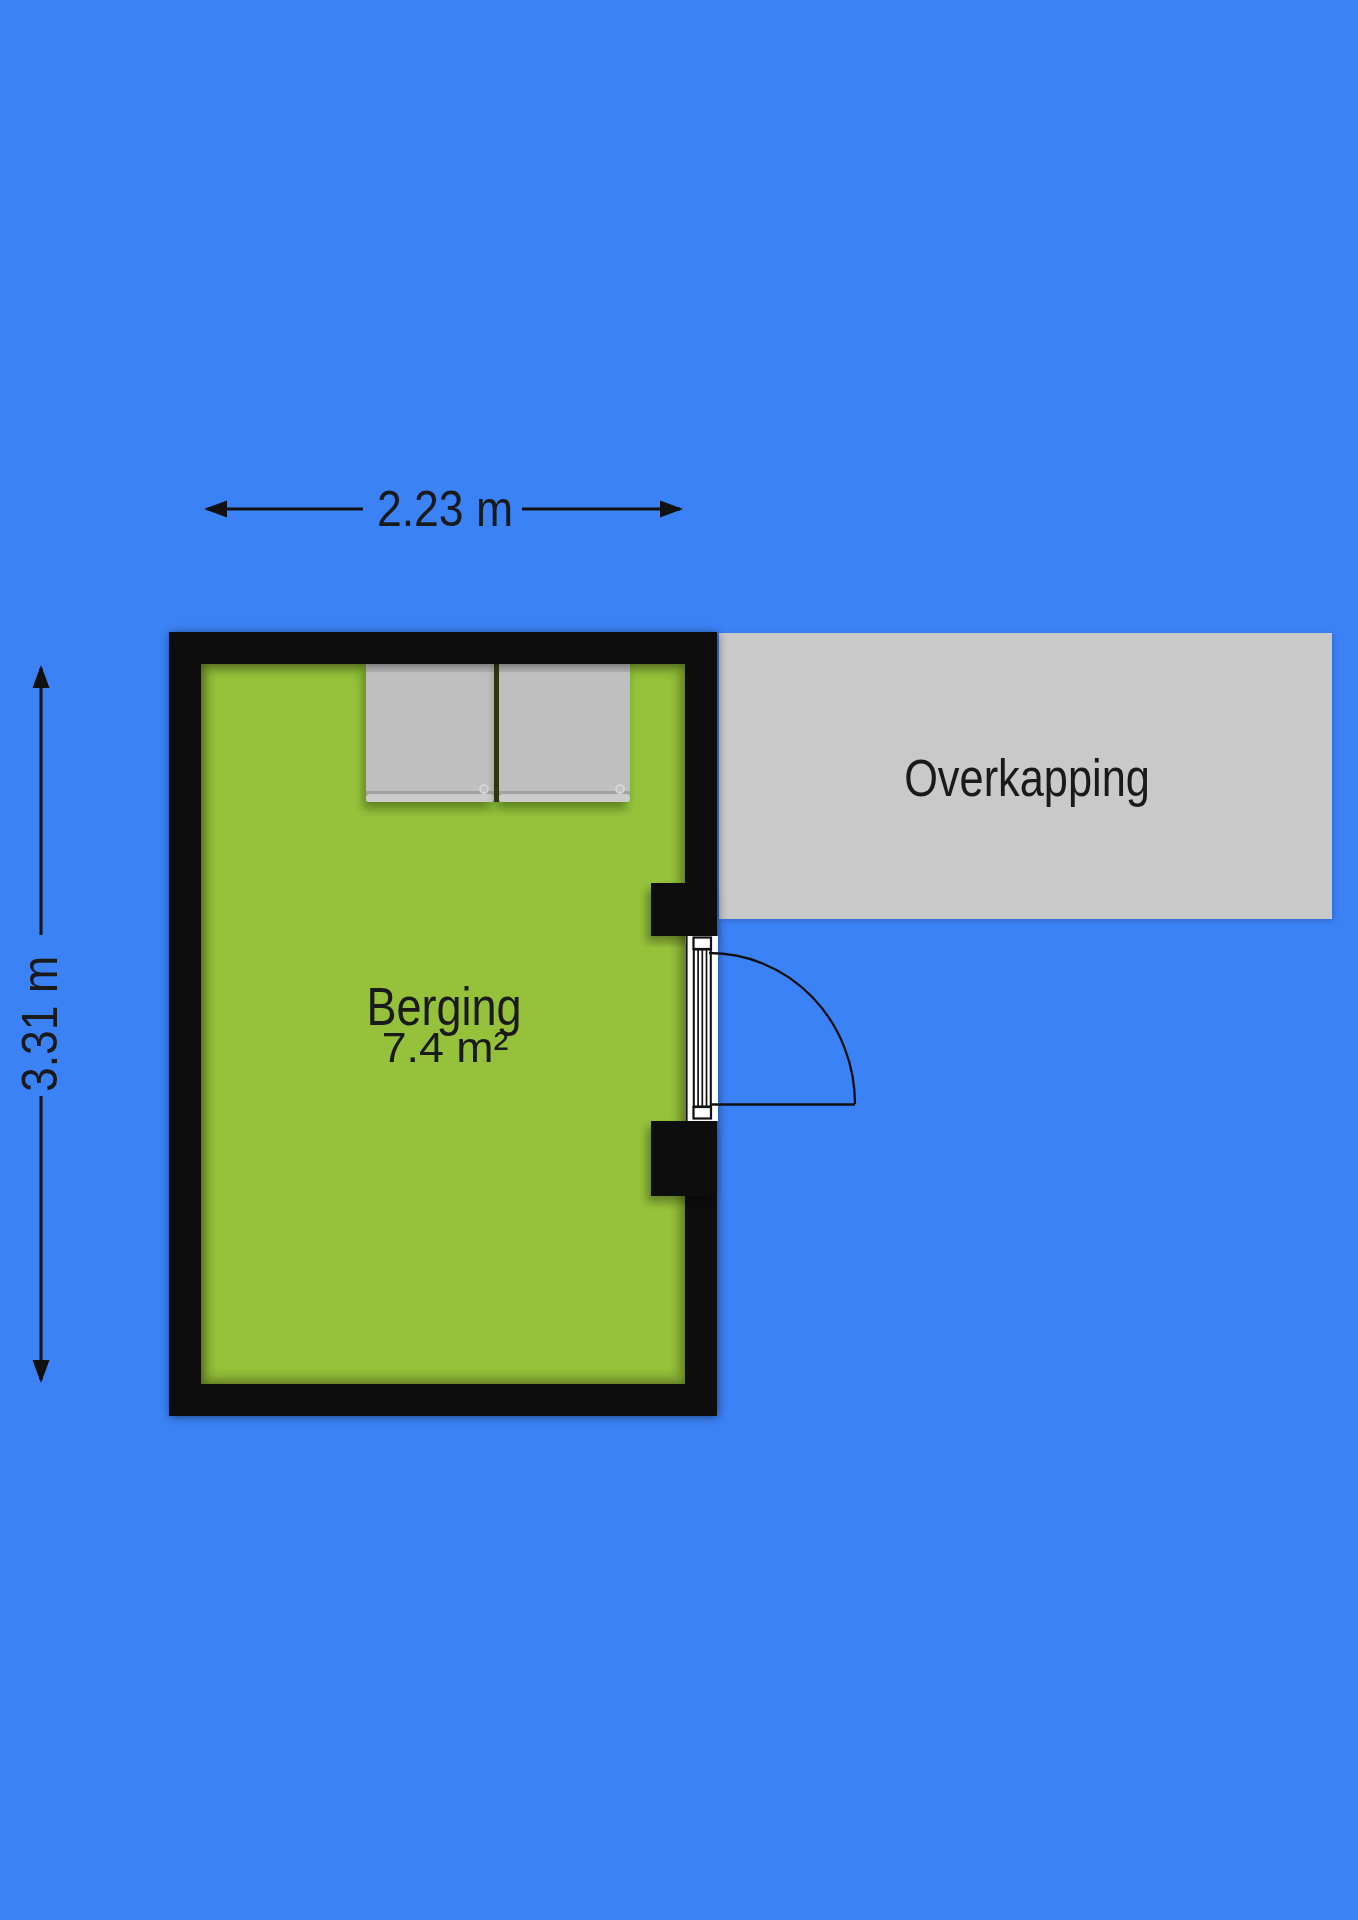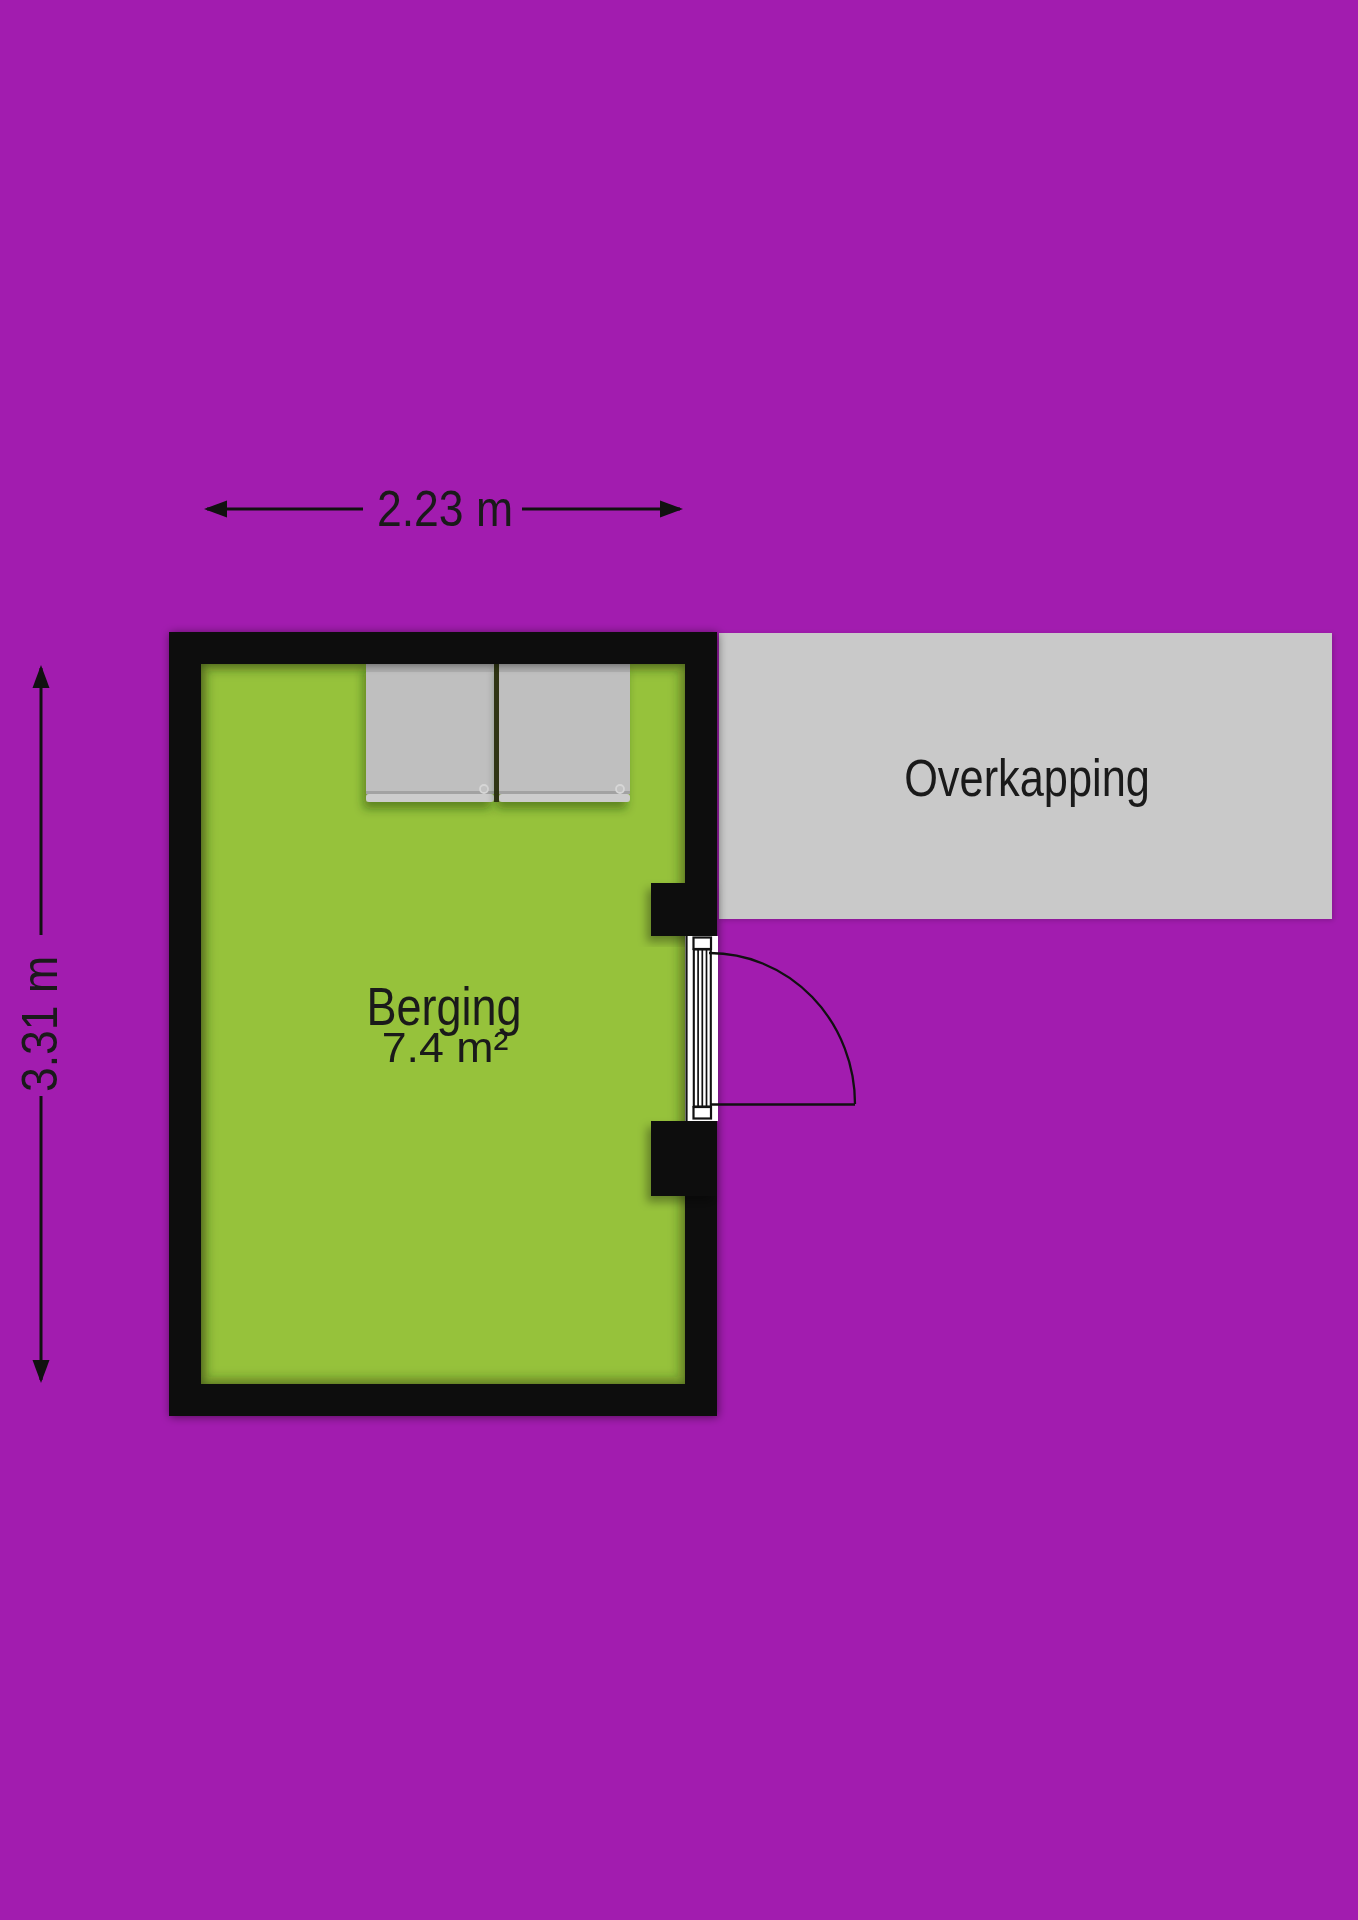--- a/index.html
+++ b/index.html
@@ -1,16 +1,16 @@
 <!DOCTYPE html>
 <html><head>
 <meta charset="utf-8">
 <style>
   html,body{margin:0;padding:0;background:#ffffff;}
-  .page{position:relative;width:1358px;height:1920px;background:#a21caf;overflow:hidden;
+  .page{position:relative;width:1358px;height:1920px;background:#3b82f6;overflow:hidden;
         font-family:"Liberation Sans", sans-serif;}
   svg{position:absolute;left:0;top:0;}
   text{font-family:"Liberation Sans", sans-serif;fill:#1a1a1a;}
 </style>
 </head>
 <body>
 <div class="page">
 <svg width="1358" height="1920" viewBox="0 0 1358 1920">
   <defs>
     <filter id="wallshadow" x="-5%" y="-5%" width="110%" height="110%">

